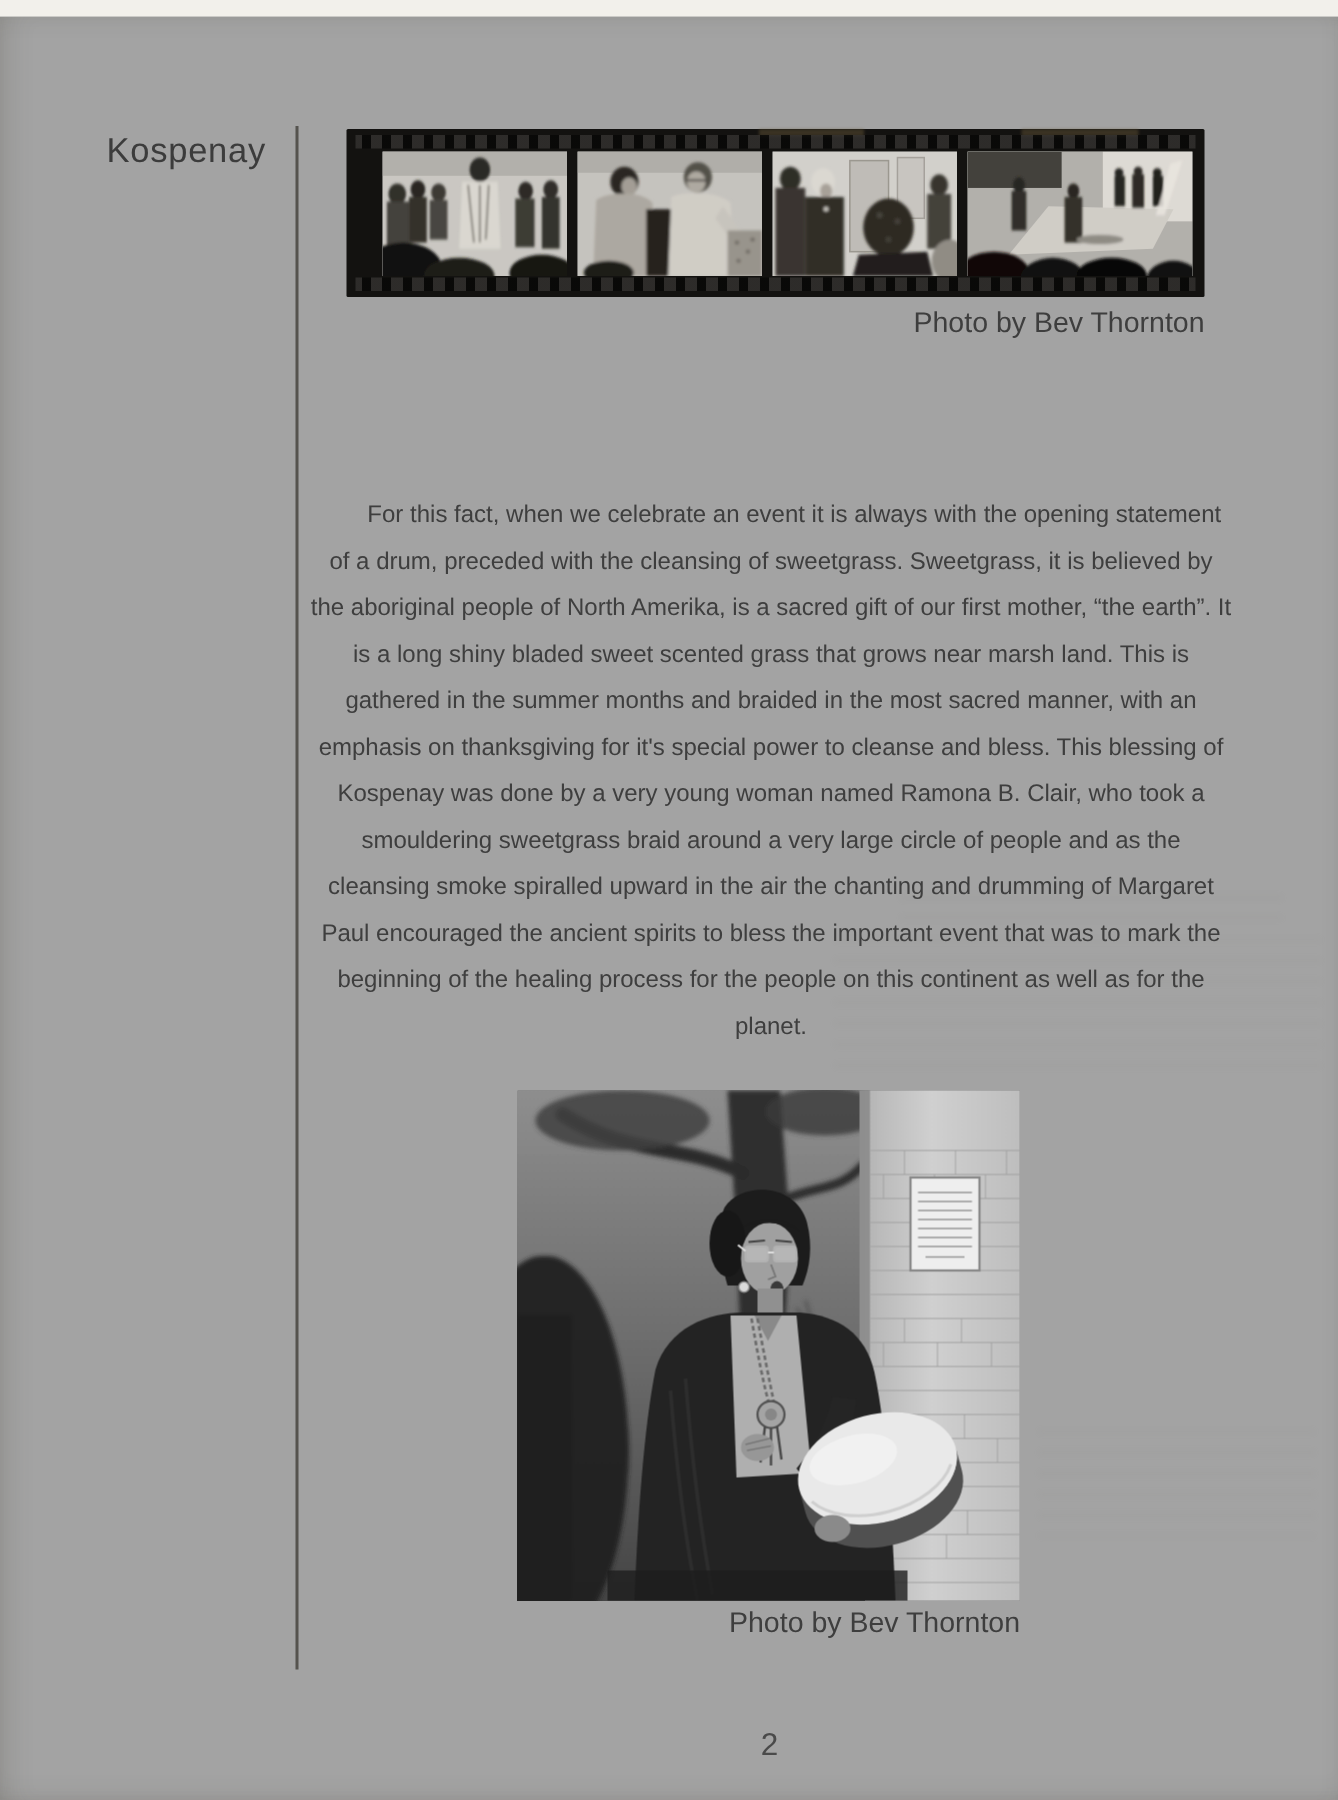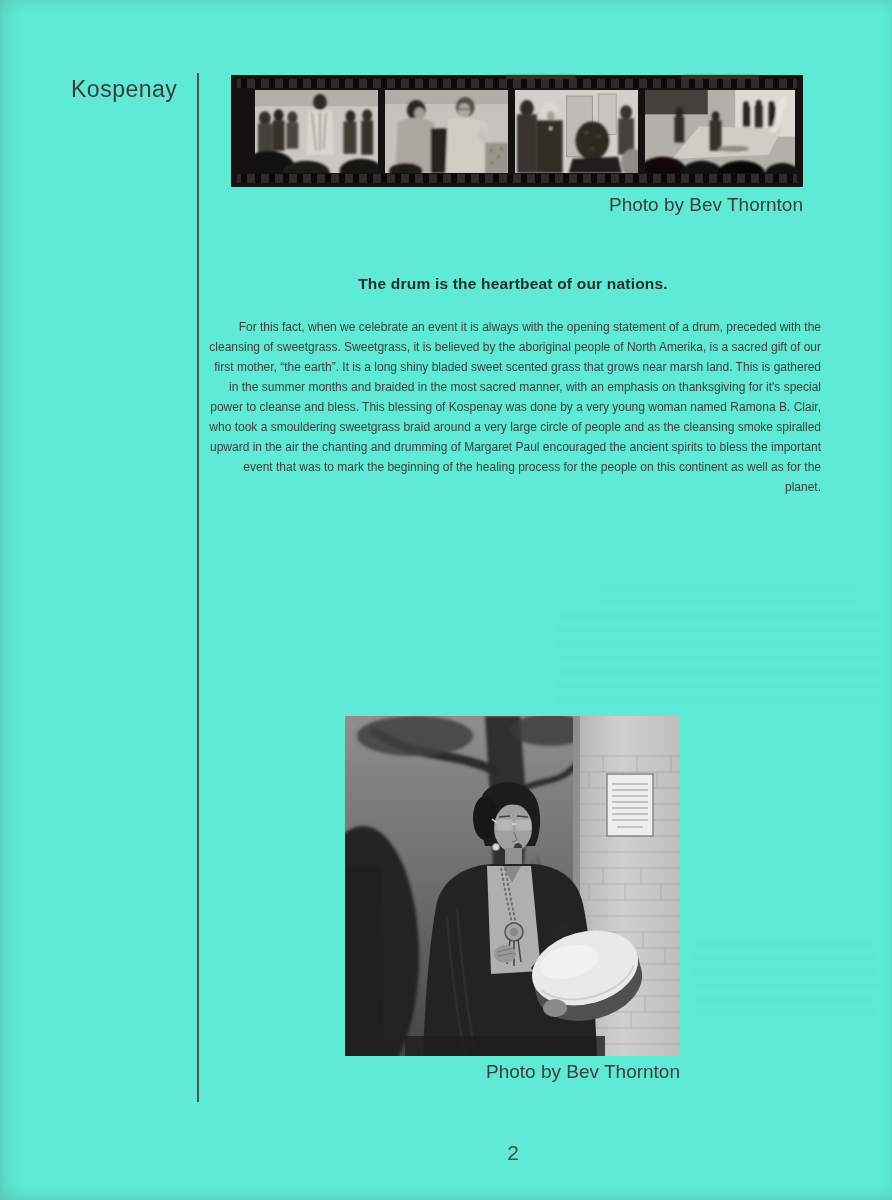--- a/index.html
+++ b/index.html
@@ -2,26 +2,27 @@
 <html><head>
 <meta charset="utf-8">
 <style>
   html,body{margin:0;padding:0;}
   body{
     width:892px;height:1200px;position:relative;overflow:hidden;
     background:#f2f0eb;
     font-family:"Liberation Sans","DejaVu Sans",sans-serif;
   }
   .page{
-    position:absolute;inset:0;background:#5eead4;
+    position:absolute;inset:0;background:#a3a3a3;
     box-shadow:
       inset 16px 0 20px -14px rgba(70,64,52,.22),
       inset -8px 0 14px -10px rgba(70,64,52,.10),
       inset 0 12px 16px -12px rgba(70,64,52,.10),
       inset 0 -14px 18px -14px rgba(70,64,52,.16);
+    margin-top: 11px;
   }
   .margin-title{
     position:absolute;left:71px;top:76px;
     font-size:23px;font-weight:400;letter-spacing:.5px;color:#3c3c3c;
   }
   .vrule{
     position:absolute;left:197px;top:73px;width:2px;height:1029px;
     background:#55534e;
   }
   
@@ -53,22 +54,22 @@
     position:absolute;font-size:19px;color:#3e3e3e;text-align:right;
   }
   .credit.one{left:231px;top:194px;width:572px;}
   .credit.two{left:345px;top:1061px;width:335px;}
   .heading{
     position:absolute;left:207px;top:275px;width:612px;text-align:center;
     font-size:15.5px;font-weight:bold;color:#2d2d2d;letter-spacing:.2px;
   }
   .bodytext{
     position:absolute;left:207px;top:317px;width:614px;
-    font-size:12px;line-height:20px;color:#3e3e3e;
-    text-indent:31px;text-align:right;
+    font-size:16px;line-height:31px;color:#3e3e3e;
+    text-indent:31px;text-align:center;
   }
   
   .ghost{
     position:absolute;filter:blur(2px);
     background:repeating-linear-gradient(180deg,#76736c 0 3px,transparent 3px 14px);
   }
   .ghost.g1{left:600px;top:586px;width:255px;height:16px;opacity:.07;}
   .ghost.g2{left:556px;top:614px;width:325px;height:92px;opacity:.05;}
   .ghost.g3{left:692px;top:942px;width:185px;height:72px;opacity:.05;}
   
@@ -218,21 +219,20 @@
             <ellipse cx="140" cy="84" rx="18" ry="12" fill="#161512"></ellipse>
           </g>
         </svg>
       </div>
 
     </div>
   </div>
 
   <div class="credit one">Photo by Bev Thornton</div>
 
-  <div class="heading">The drum is the heartbeat of our nations.</div>
 
   <div class="bodytext">For this fact, when we celebrate an event it is always with the opening statement of a drum, preceded with the cleansing of sweetgrass. Sweetgrass, it is believed by the aboriginal people of North Amerika, is a sacred gift of our first mother, “the earth”. It is a long shiny bladed sweet scented grass that grows near marsh land. This is gathered in the summer months and braided in the most sacred manner, with an emphasis on thanksgiving for it's special power to cleanse and bless. This blessing of Kospenay was done by a very young woman named Ramona B. Clair, who took a smouldering sweetgrass braid around a very large circle of people and as the cleansing smoke spiralled upward in the air the chanting and drumming of Margaret Paul encouraged the ancient spirits to bless the important event that was to mark the beginning of the healing process for the people on this continent as well as for the planet.</div>
 
   <div class="ghost g1"></div>
   <div class="ghost g2"></div>
   <div class="ghost g3"></div>
 
   <div class="photo" aria-label="Black-and-white photograph of a woman wearing glasses and a pendant necklace, holding a hand drum, standing before a tree mural and a painted brick pillar">
     <svg viewBox="0 0 335 340" preserveAspectRatio="none">
 

